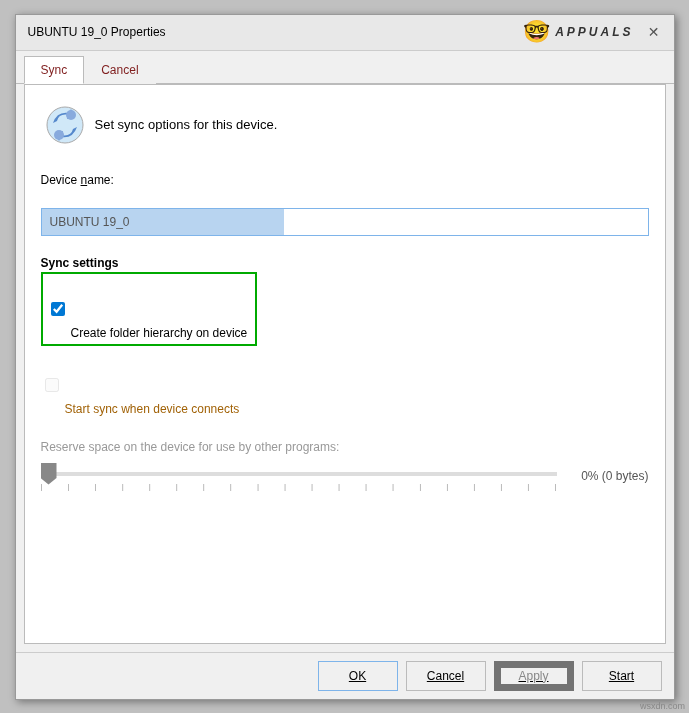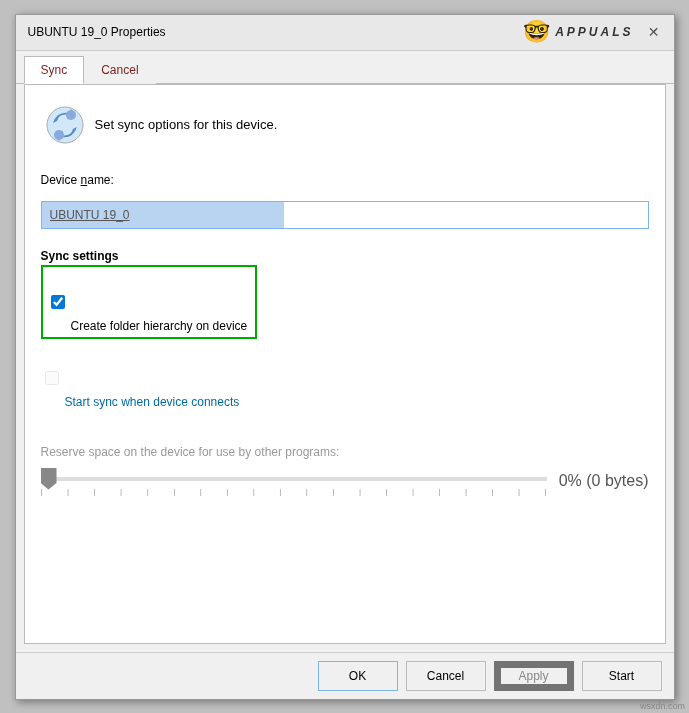--- a/index.html
+++ b/index.html
@@ -97,38 +97,37 @@
     }
 
     .header-text {
       font-size: 13px;
       color: #000;
     }
 
     
     .field-label {
       font-size: 12px;
-      margin-bottom: 14px;
+      margin-bottom: 21px;
       color: #000;
     }
 
     .field-label span {
       text-decoration: underline;
     }
 
     .device-name-input {
       width: 100%;
       height: 28px;
       border: 1px solid #7eb4ea;
       padding: 2px 8px;
       font-size: 12px;
       color: #555;
       background: #fff;
       outline: none;
-      text-decoration: underline;
     }
 
     
     .section-title {
       font-size: 12px;
       font-weight: 600;
       margin-top: 20px;
       margin-bottom: 2px;
       color: #000;
     }
@@ -148,37 +147,37 @@
       gap: 6px;
     }
 
     .checkbox-row label {
       font-size: 12px;
       color: #000;
       margin-top: 48px;
     }
 
     .checkbox-row-disabled label {
-      color: #0369a1;
+      color: #a16207;
     }
 
     .checkbox-row-disabled input {
       opacity: 0.5;
     }
 
     input[type="checkbox"] {
       width: 14px;
       height: 14px;
       cursor: pointer;
       accent-color: #0078d4;
     }
 
     
     .reserve-section {
-      margin-top: 36px;
+      margin-top: 24px;
     }
 
     .reserve-label {
       font-size: 12px;
       color: #999;
       margin-bottom: 8px;
     }
 
     .slider-row {
       display: flex;
@@ -203,23 +202,24 @@
     input[type="range"]::-webkit-slider-thumb {
       -webkit-appearance: none;
       width: 16px;
       height: 22px;
       background: #888;
       clip-path: polygon(0% 0%, 100% 0%, 100% 70%, 50% 100%, 0% 70%);
       cursor: pointer;
     }
 
     .slider-value {
-      font-size: 16px;
+      font-size: 12px;
       color: #555;
       min-width: 80px;
+      text-align: right;
     }
 
     
     .tick-marks {
       display: flex;
       justify-content: space-between;
       padding: 0 0;
       margin-top: 2px;
     }
 
@@ -229,20 +229,21 @@
     }
 
     
     .button-bar {
       display: flex;
       justify-content: flex-end;
       gap: 8px;
       padding: 8px 12px;
       background: #f0f0f0;
       border-top: 1px solid #ccc;
+      text-decoration: underline;
     }
 
     .btn {
       min-width: 80px;
       height: 30px;
       padding: 0 16px;
       font-size: 12px;
       cursor: pointer;
       border: 1px solid #bbb;
       background: #f0f0f0;

